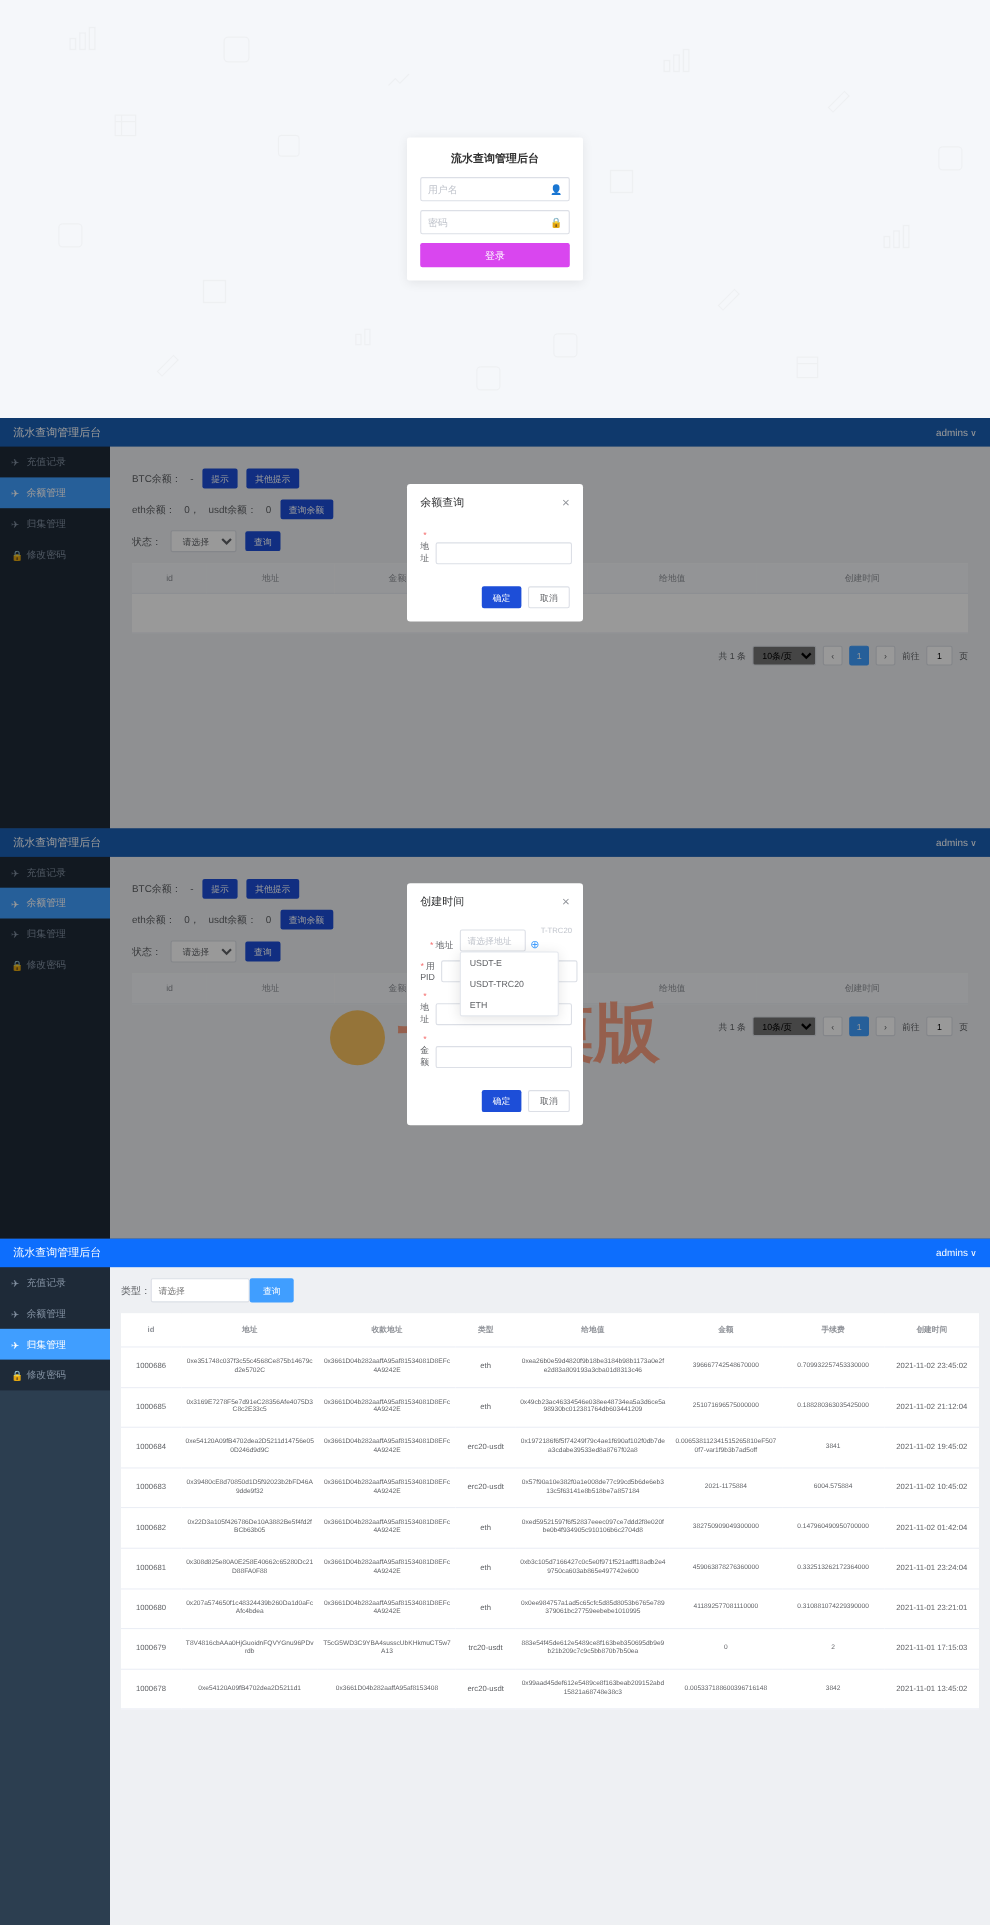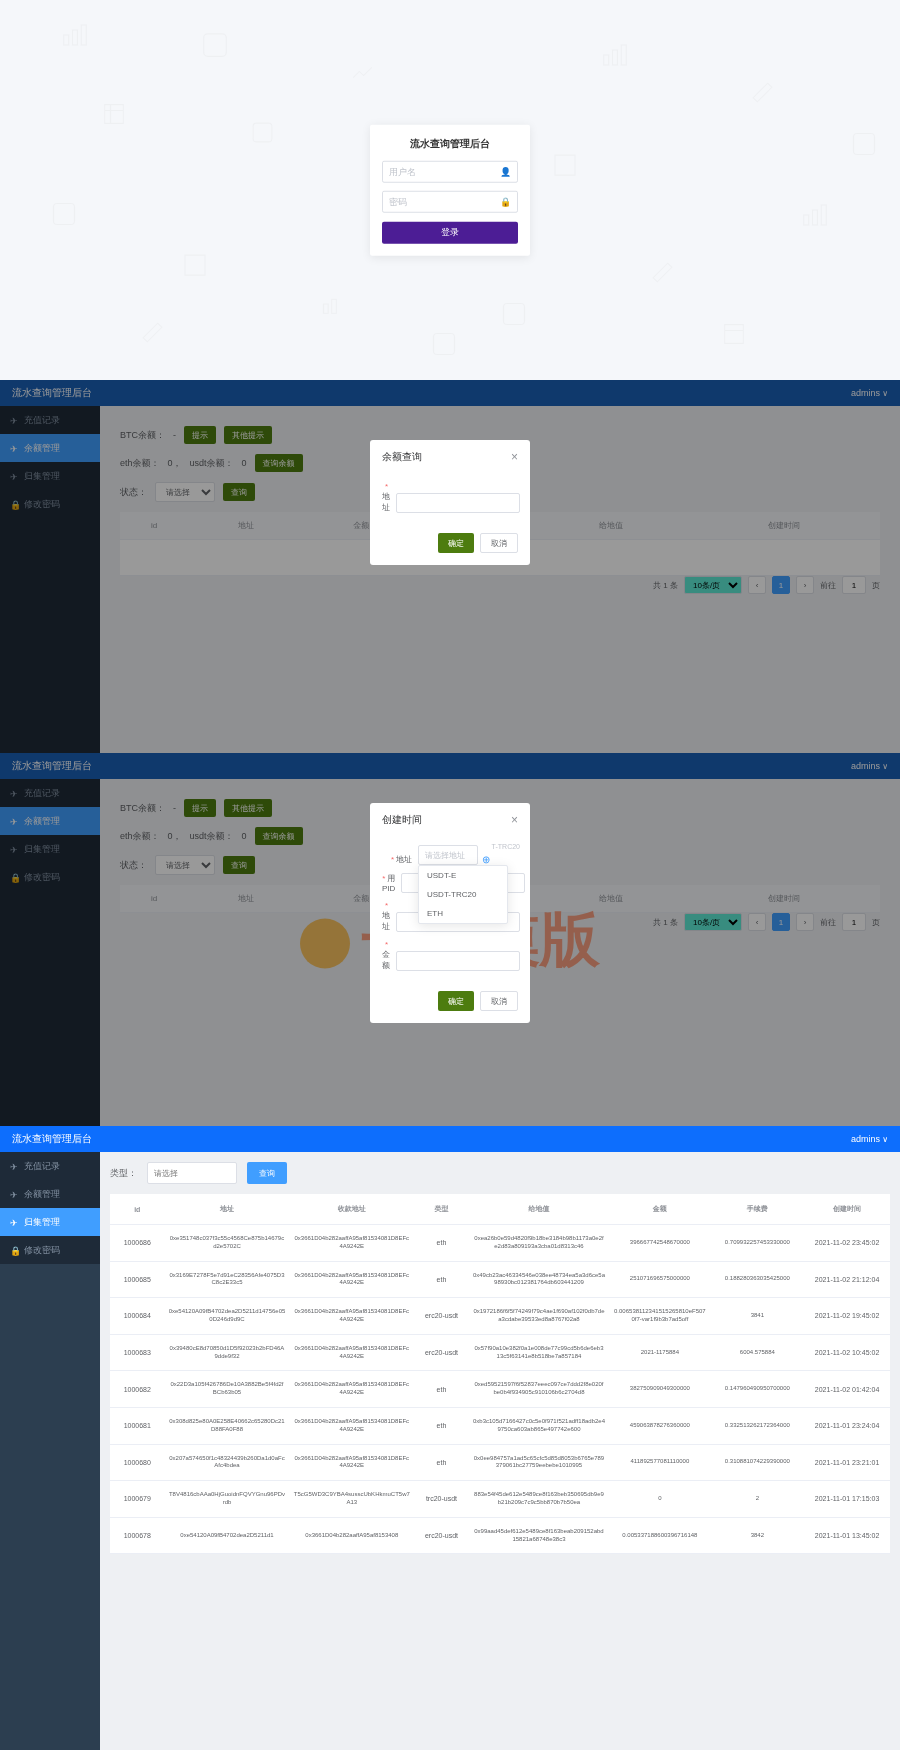--- a/index.html
+++ b/index.html
@@ -8,44 +8,44 @@
 
 .panel1{height:380px;background:#f5f7fa;position:relative;overflow:hidden}
 .bg-pattern{position:absolute;inset:0;opacity:0.15}
 .bg-pattern svg{position:absolute}
 .login-box{position:absolute;left:50%;top:50%;transform:translate(-50%,-50%);width:160px;background:#fff;padding:12px;box-shadow:0 2px 10px rgba(0,0,0,0.08);border-radius:2px}
 .login-title{font-size:10px;text-align:center;margin-bottom:10px;font-weight:600;color:#333}
 .login-input-wrap{position:relative;margin-bottom:8px}
 .login-input{width:100%;height:22px;border:1px solid #dcdfe6;padding:0 24px 0 6px;font-size:9px;border-radius:2px;color:#606266}
 .login-input::placeholder{color:#c0c4cc}
 .login-icon{position:absolute;right:6px;top:50%;transform:translateY(-50%);color:#c0c4cc;font-size:9px}
-.login-btn{width:100%;height:22px;background:#4c1d95;color:#fff;border:none;border-radius:2px;font-size:9px;cursor:pointer}
+.login-btn{width:100%;height:22px;background:#d946ef;color:#fff;border:none;border-radius:2px;font-size:9px;cursor:pointer}
 
 
 .panel-admin{height:373px;background:#2c3e50;display:flex;position:relative}
 .overlay{position:absolute;inset:0;background:rgba(0,0,0,0.4);z-index:5}
 .topbar{position:absolute;top:0;left:0;right:0;height:26px;background:#1a5fb4;color:#fff;display:flex;align-items:center;justify-content:space-between;padding:0 12px;font-size:10px;z-index:3}
 .topbar .user{font-size:9px;cursor:pointer}
 .topbar .user::after{content:" ∨";font-size:8px}
 .sidebar{width:100px;background:#1e2a38;height:100%;padding-top:26px;z-index:2;position:relative}
 .side-item{height:28px;display:flex;align-items:center;padding:0 10px;color:#8391a2;font-size:9px;cursor:pointer;gap:6px}
 .side-item.active{background:#409eff;color:#fff}
 .side-icon{width:8px;height:8px;display:inline-block}
 .content{flex:1;background:#eef0f3;padding-top:26px;position:relative}
 .content-inner{padding:20px}
 .row{display:flex;align-items:center;gap:8px;margin-bottom:10px;font-size:9px;color:#606266}
 .btn-sm{height:18px;padding:0 8px;border:none;border-radius:2px;font-size:8px;cursor:pointer;color:#fff}
-.btn-primary{background:#4d7c0f}
+.btn-primary{background:#1d4ed8}
 .select-sm{height:20px;border:1px solid #dcdfe6;border-radius:2px;padding:0 6px;font-size:8px;background:#fff;color:#606266;width:60px}
 .table{width:100%;background:#fff;border-collapse:collapse;font-size:8px}
 .table th{background:#f5f7fa;padding:8px 4px;color:#909399;font-weight:500;border-bottom:1px solid #ebeef5}
 .table td{padding:8px 4px;text-align:center;color:#606266;border-bottom:1px solid #ebeef5}
 .empty-row td{padding:12px;color:#909399}
-.pagination{display:flex;justify-content:flex-end;align-items:center;gap:6px;margin-top:0;font-size:8px;color:#606266}
-.pag-sel{height:18px;border:1px solid #dcdfe6;border-radius:2px;font-size:8px;padding:0 4px;background:#5eead4}
+.pagination{display:flex;justify-content:flex-end;align-items:center;gap:6px;margin-top:11px;font-size:8px;color:#606266}
+.pag-sel{height:18px;border:1px solid #dcdfe6;border-radius:2px;font-size:8px;padding:0 4px;background:#737373}
 .pag-btn{width:18px;height:18px;border:1px solid #dcdfe6;background:#fff;border-radius:2px;font-size:8px;cursor:pointer;display:flex;align-items:center;justify-content:center}
 .pag-btn.active{background:#409eff;color:#fff;border-color:#409eff}
 .pag-input{width:24px;height:18px;border:1px solid #dcdfe6;border-radius:2px;text-align:center;font-size:8px}
 
 .modal{position:absolute;left:50%;top:60px;transform:translateX(-50%);width:160px;background:#fff;border-radius:3px;z-index:10;padding:0}
 .modal-head{display:flex;justify-content:space-between;align-items:center;padding:10px 12px;font-size:10px;color:#303133}
 .modal-close{color:#909399;cursor:pointer;font-size:12px}
 .modal-body{padding:8px 12px 12px}
 .form-row{display:flex;align-items:flex-end;margin-bottom:8px;font-size:8px}
 .form-label{width:36px;text-align:right;color:#606266;padding-right:6px}
@@ -67,21 +67,21 @@
 .wm-logo{display:inline-block;width:50px;height:50px;background:#ffa500;border-radius:50%;vertical-align:middle;margin-right:10px;position:relative}
 
 
 .panel4{min-height:624px;background:#2c3e50;display:flex;position:relative}
 .panel4 .topbar{background:#0d6efd}
 .panel4 .content{background:#eef0f3}
 .data-table{width:100%;background:#fff;border-collapse:collapse;font-size:7px;table-layout:fixed}
 .data-table th{background:#fff;padding:10px 4px;color:#909399;font-weight:600;border-bottom:1px solid #ebeef5;text-align:center}
 .data-table td{padding:10px 4px;text-align:center;color:#606266;border-bottom:1px solid #ebeef5;word-break:break-all;vertical-align:middle}
 .data-table td.addr{font-size:6px;line-height:1.3}
-.filter-row{display:flex;align-items:center;gap:10px;padding:10px;font-size:9px;color:#606266}
+.filter-row{display:flex;align-items:center;padding:10px;font-size:9px;color:#606266}
 .filter-input{height:22px;width:90px;border:1px solid #dcdfe6;border-radius:2px;padding:0 6px;font-size:8px;background:#fff}
 .search-btn{height:22px;padding:0 12px;background:#409eff;color:#fff;border:none;border-radius:2px;font-size:8px;cursor:pointer}
 </style>
 </head>
 <body>
 
 <div class="panel1">
   <div class="bg-pattern">
     <svg style="left:60px;top:20px" width="30" height="30" viewBox="0 0 24 24" fill="none" stroke="#ccc" stroke-width="1">
         <rect x="3" y="12" width="4" height="8"></rect>

